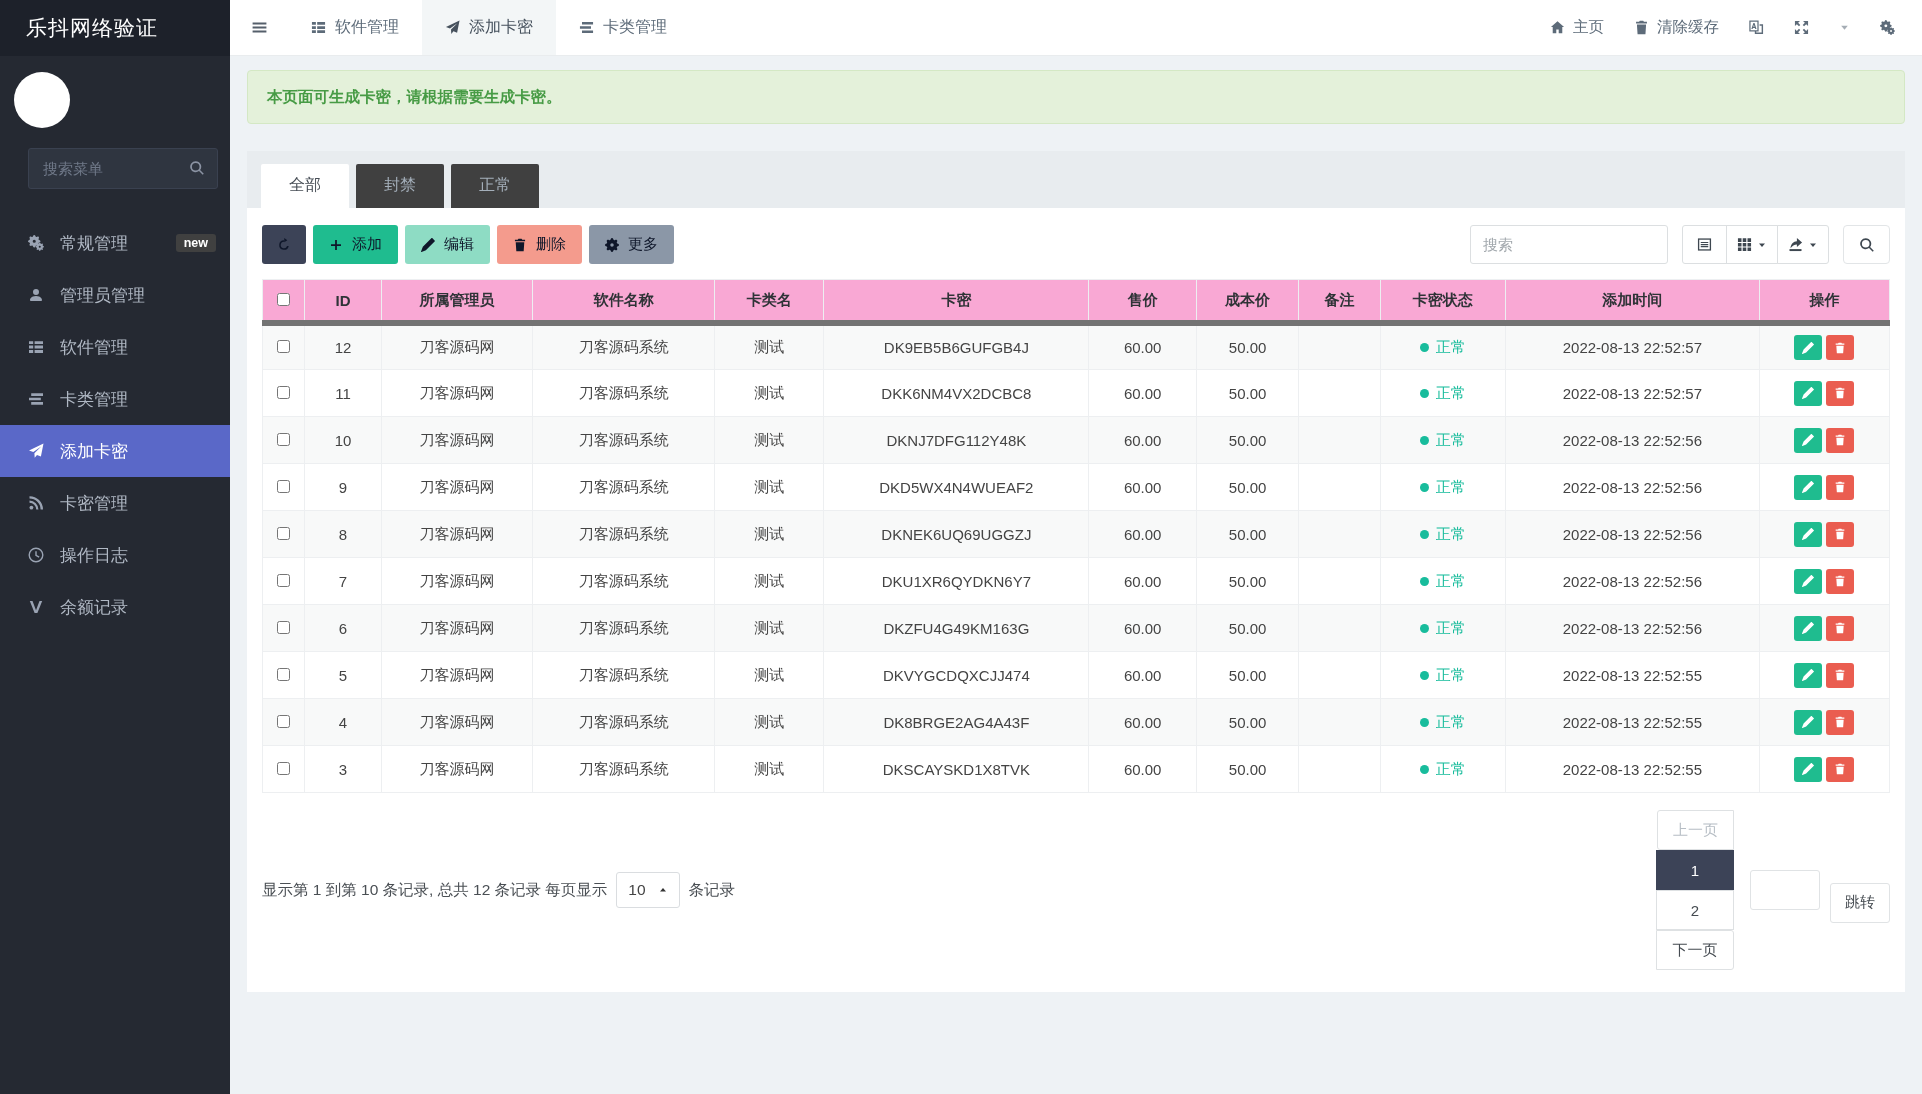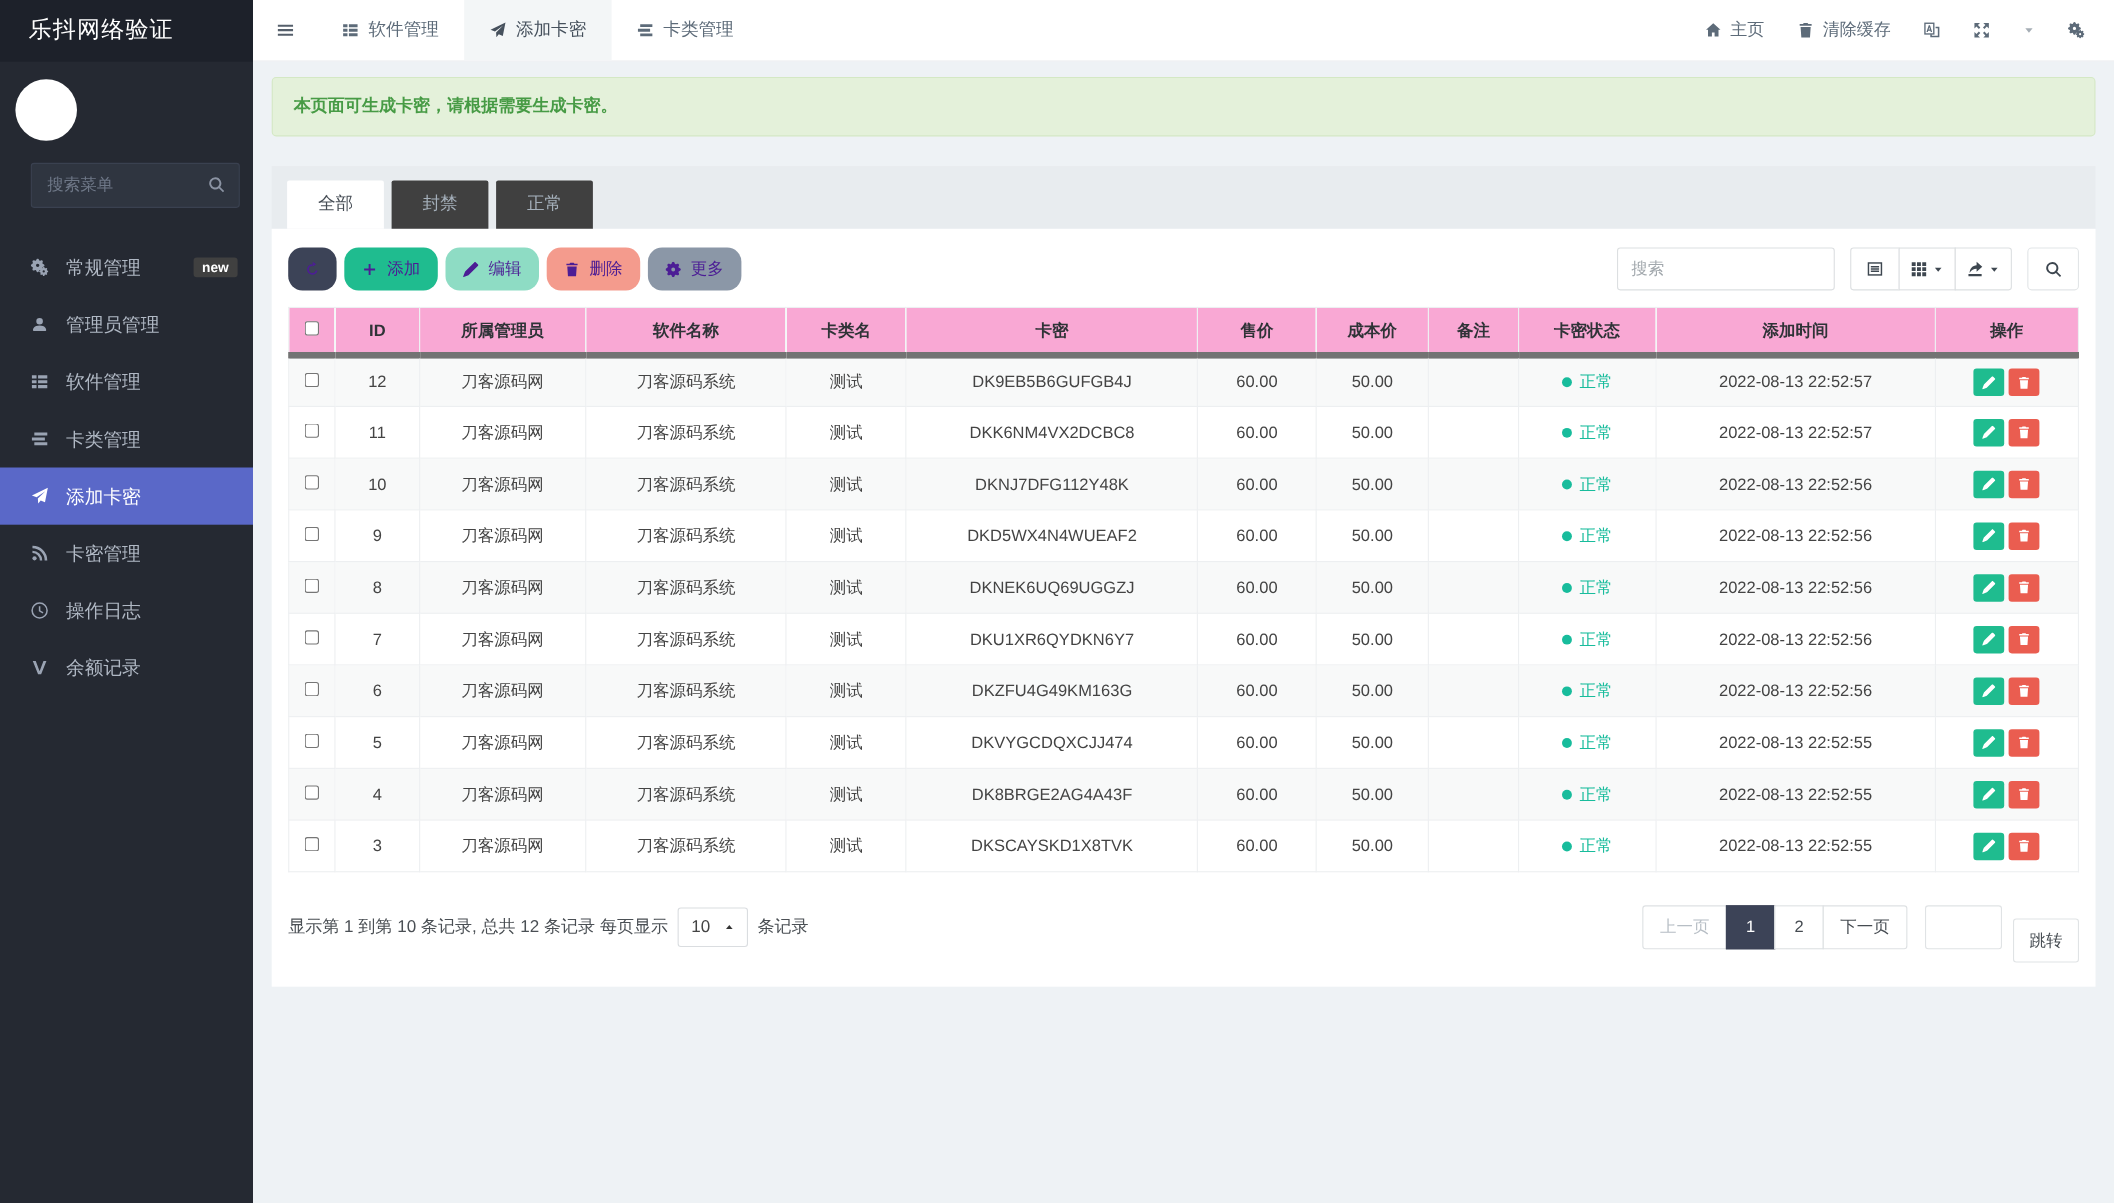--- a/index.html
+++ b/index.html
@@ -51,21 +51,21 @@
   .card { margin-top:27px; }
   .card-tabs { background:#e8ecef; display:flex; gap:7px; padding:13px 14px 0 14px; }
   .ftab { padding:11px 28px 12px; font-size:16px; border-radius:2px 2px 0 0; cursor:pointer; }
   .ftab.active { background:#fff; color:#454c54; }
   .ftab:not(.active) { background:#404040; color:#a4afba; }
   .card-body { background:#fff; padding:17px 15px 22px; }
 
   
   .toolbar { display:flex; align-items:center; margin-bottom:15px; }
   .tb-left { display:flex; gap:7px; }
-  .btn { height:39px; border:none; border-radius:13px; color:#4c1d95; font-size:15px; display:inline-flex; align-items:center; gap:9px; padding:0 16px; }
+  .btn { height:39px; border:none; border-radius:3px; color:#0f172a; font-size:15px; display:inline-flex; align-items:center; gap:9px; padding:0 16px; }
   .btn .b-icon { font-size:14px; }
   .btn-refresh { background:var(--dark,#3c4357); width:44px; justify-content:center; padding:0; font-size:15px; }
   .btn-add { background:var(--success,#1fbc8f); }
   .btn-edit { background:#8edcc4; }
   .btn-del { background:#f49b8d; }
   .btn-more { background:#8b97a7; }
   .tb-right { margin-left:auto; display:flex; align-items:center; }
   .tbl-search { width:198px; height:39px; border:1px solid #dcdfe1; border-radius:3px; padding:0 12px; font-size:15px; color:#0f766e; outline:none; }
   .tbl-search::placeholder { color:#a2a8ad; }
   .vgroup { display:flex; margin-left:14px; }
@@ -86,21 +86,21 @@
   .status-ok { color:var(--status,#18bc9c); display:inline-flex; align-items:center; gap:7px; }
   .status-ok .dot { width:9px; height:9px; border-radius:50%; background:var(--status,#18bc9c); display:inline-block; }
   .act { width:28px; height:25px; border:none; border-radius:3px; color:#fff; display:inline-flex; align-items:center; justify-content:center; font-size:12px; }
   .act-edit { background:var(--success,#1fbc8f); margin-right:4px; }
   .act-del { background:var(--danger,#ea5d50); }
 
   
   .pager { display:flex; align-items:center; margin-top:17px; color:#4a4f54; font-size:15.5px; }
   .page-size { display:inline-flex; align-items:center; gap:12px; border:1px solid #dadde0; border-radius:3px; padding:8px 11px; margin:0 9px; color:#444; cursor:pointer; background:#fff; }
   .page-size .pcaret { font-size:10px; color:#333; }
-  .pagination { display:flex; margin-left:auto; }
+  .pagination { display:flex; margin-left:auto;flex-direction:column; }
   .pg { min-width:45px; height:40px; border:1px solid #dee1e3; background:#fff; color:#454b51; font-size:15px; display:inline-flex; align-items:center; justify-content:center; padding:0 15px; }
   .pg + .pg { margin-left:-1px; }
   .pg:first-child { border-radius:3px 0 0 3px; }
   .pg:last-child { border-radius:0 3px 3px 0; }
   .pg.disabled { color:#b7bec5; cursor:default; }
   .pg.active { background:var(--dark,#3c4357); border-color:var(--dark,#3c4357); color:#fff; }
   .jump-input { width:70px; height:40px; border:1px solid #e0e3e5; border-radius:3px; margin-left:16px; padding:0 9px; font-size:15px; outline:none; }
   .jump-btn { height:40px; border:1px solid #e0e3e5; background:#fff; border-radius:3px; margin-left:10px; padding:0 14px; color:#454b51; font-size:15px;margin-top:25px; }
 </style>
 </head>

